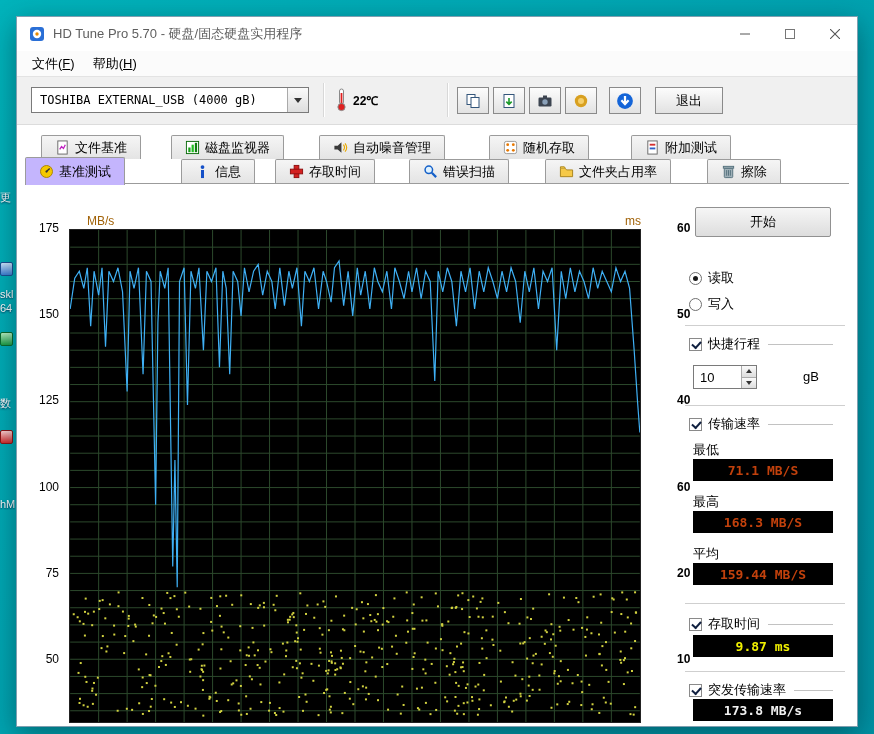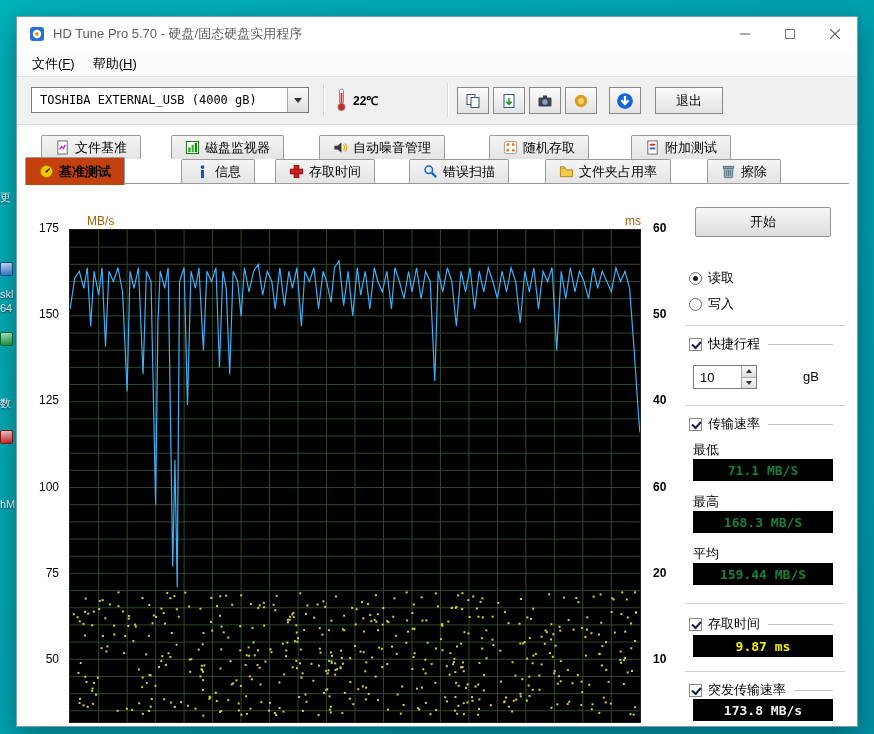--- a/index.html
+++ b/index.html
@@ -39,51 +39,51 @@
   .tbtn { position:absolute; top:10px; width:32px; height:27px; background:linear-gradient(#fcfcfc,#e2e2e2); border:1px solid #8a8a8a; display:flex; align-items:center; justify-content:center; }
   .exitbtn { position:absolute; left:638px; top:10px; width:68px; height:27px; background:linear-gradient(#fcfcfc,#e2e2e2); border:1px solid #8a8a8a; display:flex; align-items:center; justify-content:center; font-size:13px; }
 
   
   .tab { position:absolute; height:24px; display:flex; align-items:center; gap:5px; padding:0 13px;
          background:linear-gradient(#f5f5f5,#e4e4e4); border:1px solid #9b9b9b; border-bottom:none;
          border-radius:2px 2px 0 0; font-size:13px; white-space:nowrap; }
   .tabrow1 .tab { top:118px; }
   .tabrow2 .tab { top:142px; }
   .tabline { position:absolute; left:8px; right:8px; top:166px; border-top:1px solid #9b9b9b; z-index:1; }
-  .tab.active { top:140px; height:28px; background:#c2410c; font-weight:bold; z-index:2;justify-content:center; }
+  .tab.active { top:140px; height:28px; background:#c4b5fd; font-weight:normal; z-index:2;justify-content:center; }
 
   
   .plotwrap { position:absolute; left:52px; top:212px; width:572px; height:494px; }
   #plot { width:100%; height:100%; display:block; border:1px solid #222; background:#000; }
   .axisunit { position:absolute; font-size:12px; color:#a16207; }
   .ticks { position:absolute; top:212px; height:494px; }
   .ticks-left  { left:0; width:46px; }
   .ticks-right { left:628px; width:30px; }
-  .tick { position:absolute; font-size:12px; color:#000; }
+  .tick { position:absolute; font-size:12px; color:#000;margin-left:24px; }
   .tick.tl { right:4px; }
   .tick.tr { left:8px;font-weight:bold; }
 
   
   .panel { position:absolute; left:668px; top:186px; width:160px; height:530px; font-size:13px; }
   .startbtn { position:absolute; left:10px; top:4px; width:136px; height:30px;
               background:linear-gradient(#f6f6f6,#dddddd); border:1px solid #919191; border-radius:2px;
               display:flex; align-items:center; justify-content:center; font-size:13px; }
   .prow { position:absolute; left:4px; right:12px; display:flex; align-items:center; gap:6px; }
   .rule { flex:1; border-top:1px solid #c2c2c2; margin-left:2px; }
   .pdiv { position:absolute; left:0; width:100%; border-top:1px solid #cfcfcf; }
   .plabel { position:absolute; left:8px; }
   .rb { width:13px; height:13px; min-width:13px; border:1px solid #6f6f6f; border-radius:50%; background:#fff; position:relative; }
   .on .rb::after { content:""; position:absolute; left:3px; top:3px; width:5px; height:5px; border-radius:50%; background:#1a1a1a; }
   .cb { width:13px; height:13px; min-width:13px; border:1px solid #8a8a8a; background:#fff; position:relative; }
   .on .cb::after { content:""; position:absolute; left:2px; top:2px; width:7px; height:4px;
                    border-left:2px solid #102040; border-bottom:2px solid #102040; transform:rotate(-48deg); }
   .vbox { position:absolute; left:8px; width:140px; height:22px; background:#000;
           display:flex; align-items:center; justify-content:center;
           font-family:"DejaVu Sans Mono",monospace; font-weight:bold; font-size:13px; }
-  .c-cyan { color:#15803d; } .c-yellow { color:#f0f000; } .c-white { color:#f0f0f0; }
+  .c-cyan { color:#c2410c; } .c-yellow { color:#f0f000; } .c-white { color:#f0f0f0; }
   .spinner { position:absolute; left:8px; top:162px; width:64px; height:24px; border:1px solid #7a7a7a; background:#fff; display:flex; }
   .spinner .sval { flex:1; display:flex; align-items:center; padding-left:6px; }
   .spinner .sarrows { width:15px; display:flex; flex-direction:column; border-left:1px solid #aaa; }
   .sarrow { flex:1; display:flex; align-items:center; justify-content:center; background:linear-gradient(#fafafa,#ddd); }
   .sarrow + .sarrow { border-top:1px solid #aaa; }
   .tri-up-s { width:0;height:0;border-left:3px solid transparent;border-right:3px solid transparent;border-bottom:4px solid #333; }
   .tri-dn-s { width:0;height:0;border-left:3px solid transparent;border-right:3px solid transparent;border-top:4px solid #333; }
   .sunit { position:absolute; left:118px; top:166px; }
   .ic { display:block; }
 </style>

